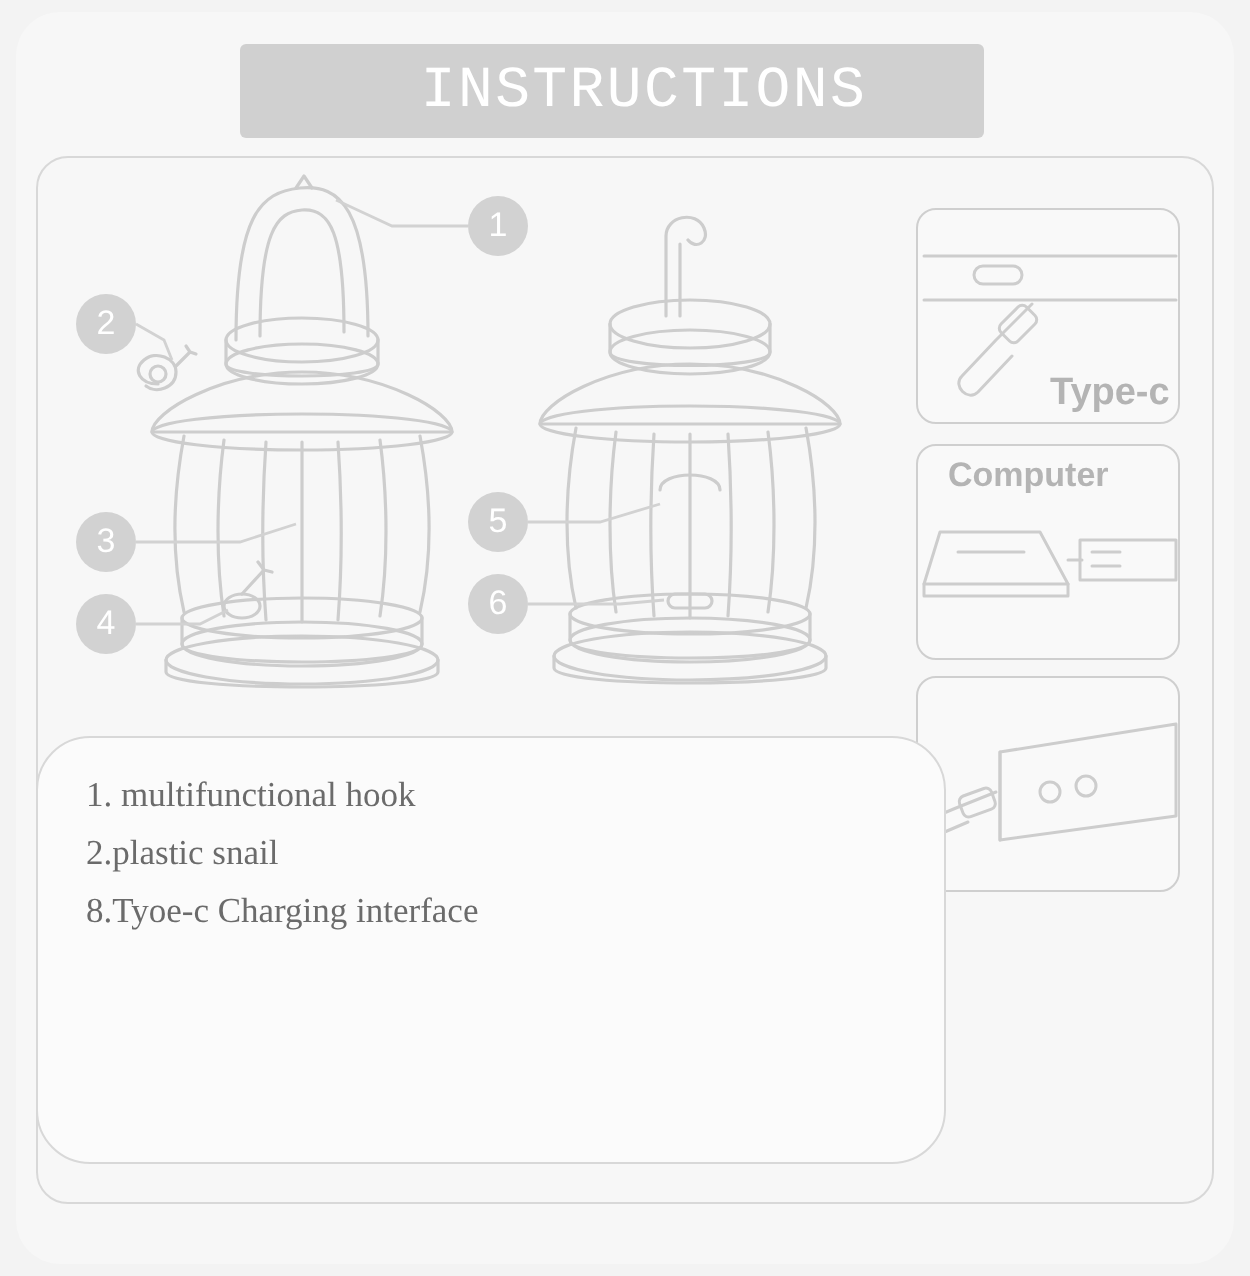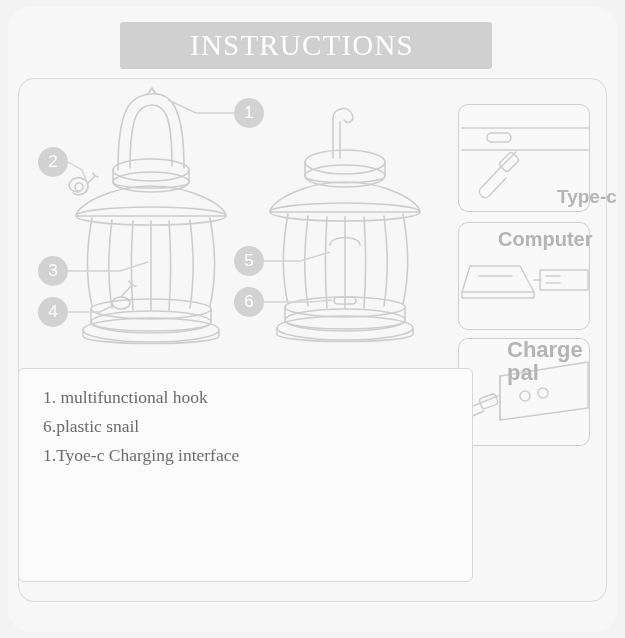--- a/index.html
+++ b/index.html
@@ -36,30 +36,30 @@
     position: absolute;
     left: 120px;
     top: 22px;
     width: 372px;
     height: 47px;
     background: #d0d0d0;
     border-radius: 3px;
   }
   .title-text {
     position: absolute;
-    left: 116px;
+    left: 136px;
     top: 22px;
     width: 372px;
     height: 47px;
     line-height: 47px;
     text-align: center;
     color: #ffffff;
     font-size: 29px;
     letter-spacing: 1.2px;
-    font-family: Liberation Serif, serif;
+    font-family: Liberation Mono, monospace;
   }
   
   .illus-frame {
     position: absolute;
     left: 18px;
     top: 78px;
     width: 589px;
     height: 524px;
     border: 1px solid #d8d8d8;
     border-radius: 16px;
@@ -98,34 +98,34 @@
   .panel-typec   { left: 458px; top: 104px; width: 132px; height: 108px; }
   .panel-comp    { left: 458px; top: 222px; width: 132px; height: 108px; }
   .panel-charge  { left: 458px; top: 338px; width: 132px; height: 108px; }
 
   .panel-label {
     position: absolute;
     color: #b4b4b4;
     font-family: "Liberation Sans", sans-serif;
     font-weight: bold;
   }
-  .lbl-typec  { left: 525px; top: 186px; font-size: 19px; margin-left: 32px; }
-  .lbl-comp   { left: 474px; top: 228px; font-size: 20px; margin-left: 24px; }
+  .lbl-typec  { left: 525px; top: 186px; font-size: 19px; }
+  .lbl-comp   { left: 474px; top: 228px; font-size: 17px; }
   .lbl-charge { left: 507px; top: 338px; font-size: 22px; line-height: 23px; width: 86px;}
 
   
   .text-box {
     position: absolute;
     left: 18px;
     top: 368px;
     width: 455px;
     height: 214px;
     background: #fbfbfb;
     border: 1px solid #d8d8d8;
-    border-radius: 6px;
+    border-radius: 27px;
     box-sizing: border-box;
     padding: 14px 20px 10px 24px;
   }
   .text-box ol {
     margin: 0;
     padding: 0;
     list-style: none;
   }
   .text-box li {
     color: #6b6b6b;
@@ -255,22 +255,21 @@
       <path d="M500 376 L500 420"></path>
       <circle cx="525" cy="396" r="5"></circle>
       <circle cx="543" cy="393" r="5"></circle>
       <path d="M498 396 L478 404 M478 404 L466 409 C461 411, 464 419, 470 417 L484 411"></path>
       <rect x="480" y="396" width="17" height="11" rx="3" transform="rotate(-20 488 401)"></rect>
     </g>
   </svg>
 
   <div class="panel-label lbl-typec">Type-c</div>
   <div class="panel-label lbl-comp">Computer</div>
-  <div class="panel-label lbl-charge">Charge pal</div>
 
   <div class="text-box">
     <ol>
       <li>1. multifunctional hook</li>
-      <li>6.plastic snail</li>
-      <li>1.Tyoe-c Charging interface</li>
+      <li>2.plastic snail</li>
+      <li>8.Tyoe-c Charging interface</li>
     </ol>
   </div>
 </div>
 
 </body></html>

